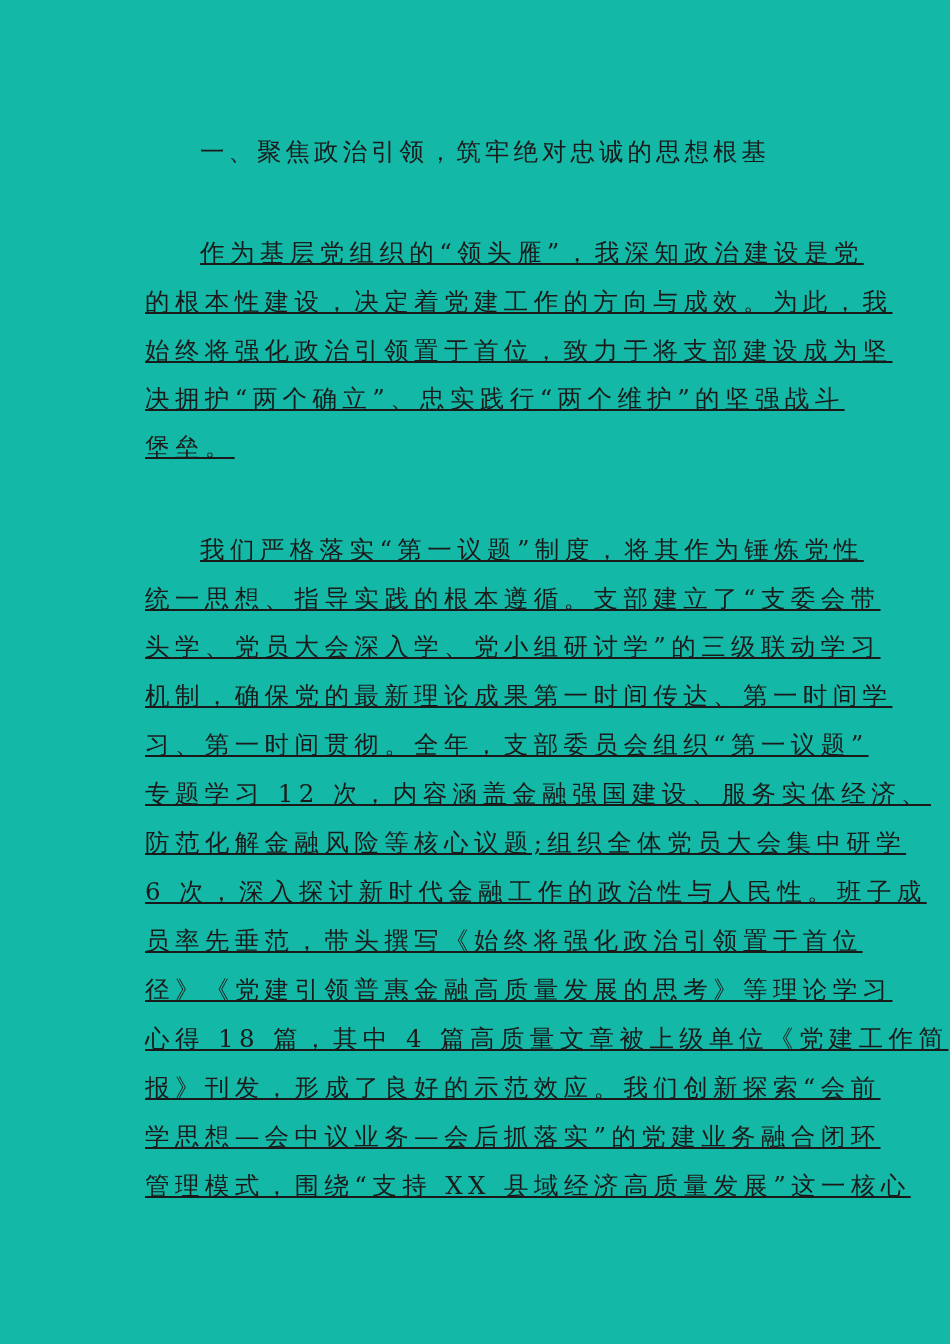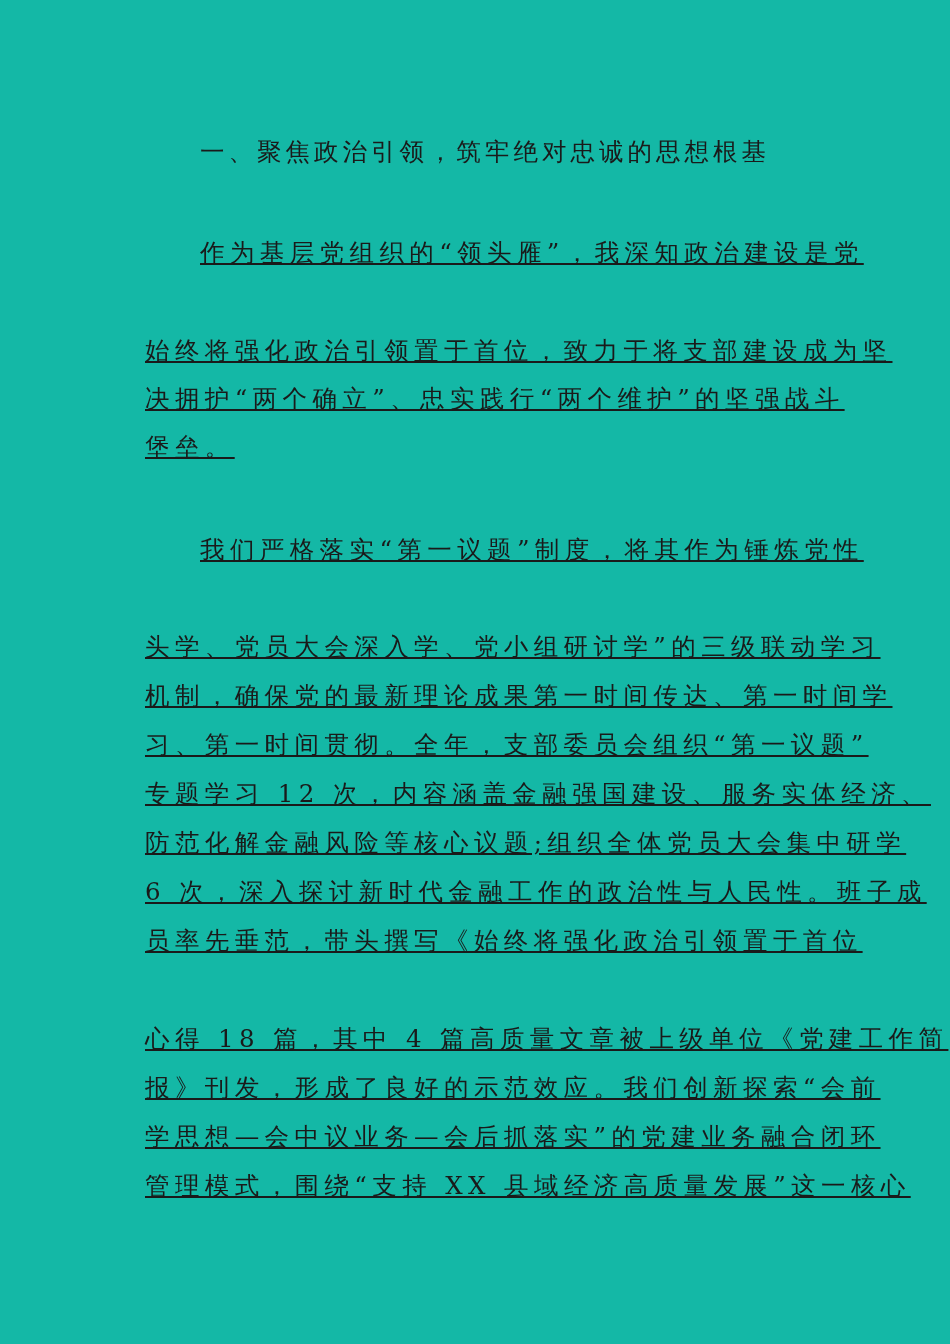--- a/index.html
+++ b/index.html
@@ -53,29 +53,32 @@
       white-space: nowrap;
     }
   </style>
 </head>
 <body>
 
 <div class="page">
   <div class="heading">一、聚焦政治引领，筑牢绝对忠诚的思想根基</div>
 
   <div class="line indent" style="top:238px">作为基层党组织的“领头雁”，我深知政治建设是党</div>
+  <div class="line" style="top:287px">的根本性建设，决定着党建工作的方向与成效。为此，我</div>
   <div class="line" style="top:336px">始终将强化政治引领置于首位，致力于将支部建设成为坚</div>
   <div class="line last" style="top:432px">堡垒。</div>
   <div class="line" style="top:384px">决拥护“两个确立”、忠实践行“两个维护”的坚强战斗</div>
 
   <div class="line indent" style="top:535px">我们严格落实“第一议题”制度，将其作为锤炼党性</div>
+  <div class="line" style="top:584px">统一思想、指导实践的根本遵循。支部建立了“支委会带</div>
   <div class="line" style="top:632px">头学、党员大会深入学、党小组研讨学”的三级联动学习</div>
   <div class="line" style="top:681px">机制，确保党的最新理论成果第一时间传达、第一时间学</div>
   <div class="line" style="top:730px">习、第一时间贯彻。全年，支部委员会组织“第一议题”</div>
   <div class="line" style="top:779px">专题学习 12 次，内容涵盖金融强国建设、服务实体经济、</div>
   <div class="line" style="top:828px">防范化解金融风险等核心议题;组织全体党员大会集中研学</div>
   <div class="line" style="top:877px">6 次，深入探讨新时代金融工作的政治性与人民性。班子成</div>
   <div class="line" style="top:926px">员率先垂范，带头撰写《始终将强化政治引领置于首位</div>
+  <div class="line" style="top:975px">径》《党建引领普惠金融高质量发展的思考》等理论学习</div>
   <div class="line" style="top:1024px">心得 18 篇，其中 4 篇高质量文章被上级单位《党建工作简</div>
   <div class="line" style="top:1073px">报》刊发，形成了良好的示范效应。我们创新探索“会前</div>
   <div class="line" style="top:1122px">学思想—会中议业务—会后抓落实”的党建业务融合闭环</div>
   <div class="line" style="top:1171px">管理模式，围绕“支持 XX 县域经济高质量发展”这一核心</div>
 </div>
 
 </body></html>

